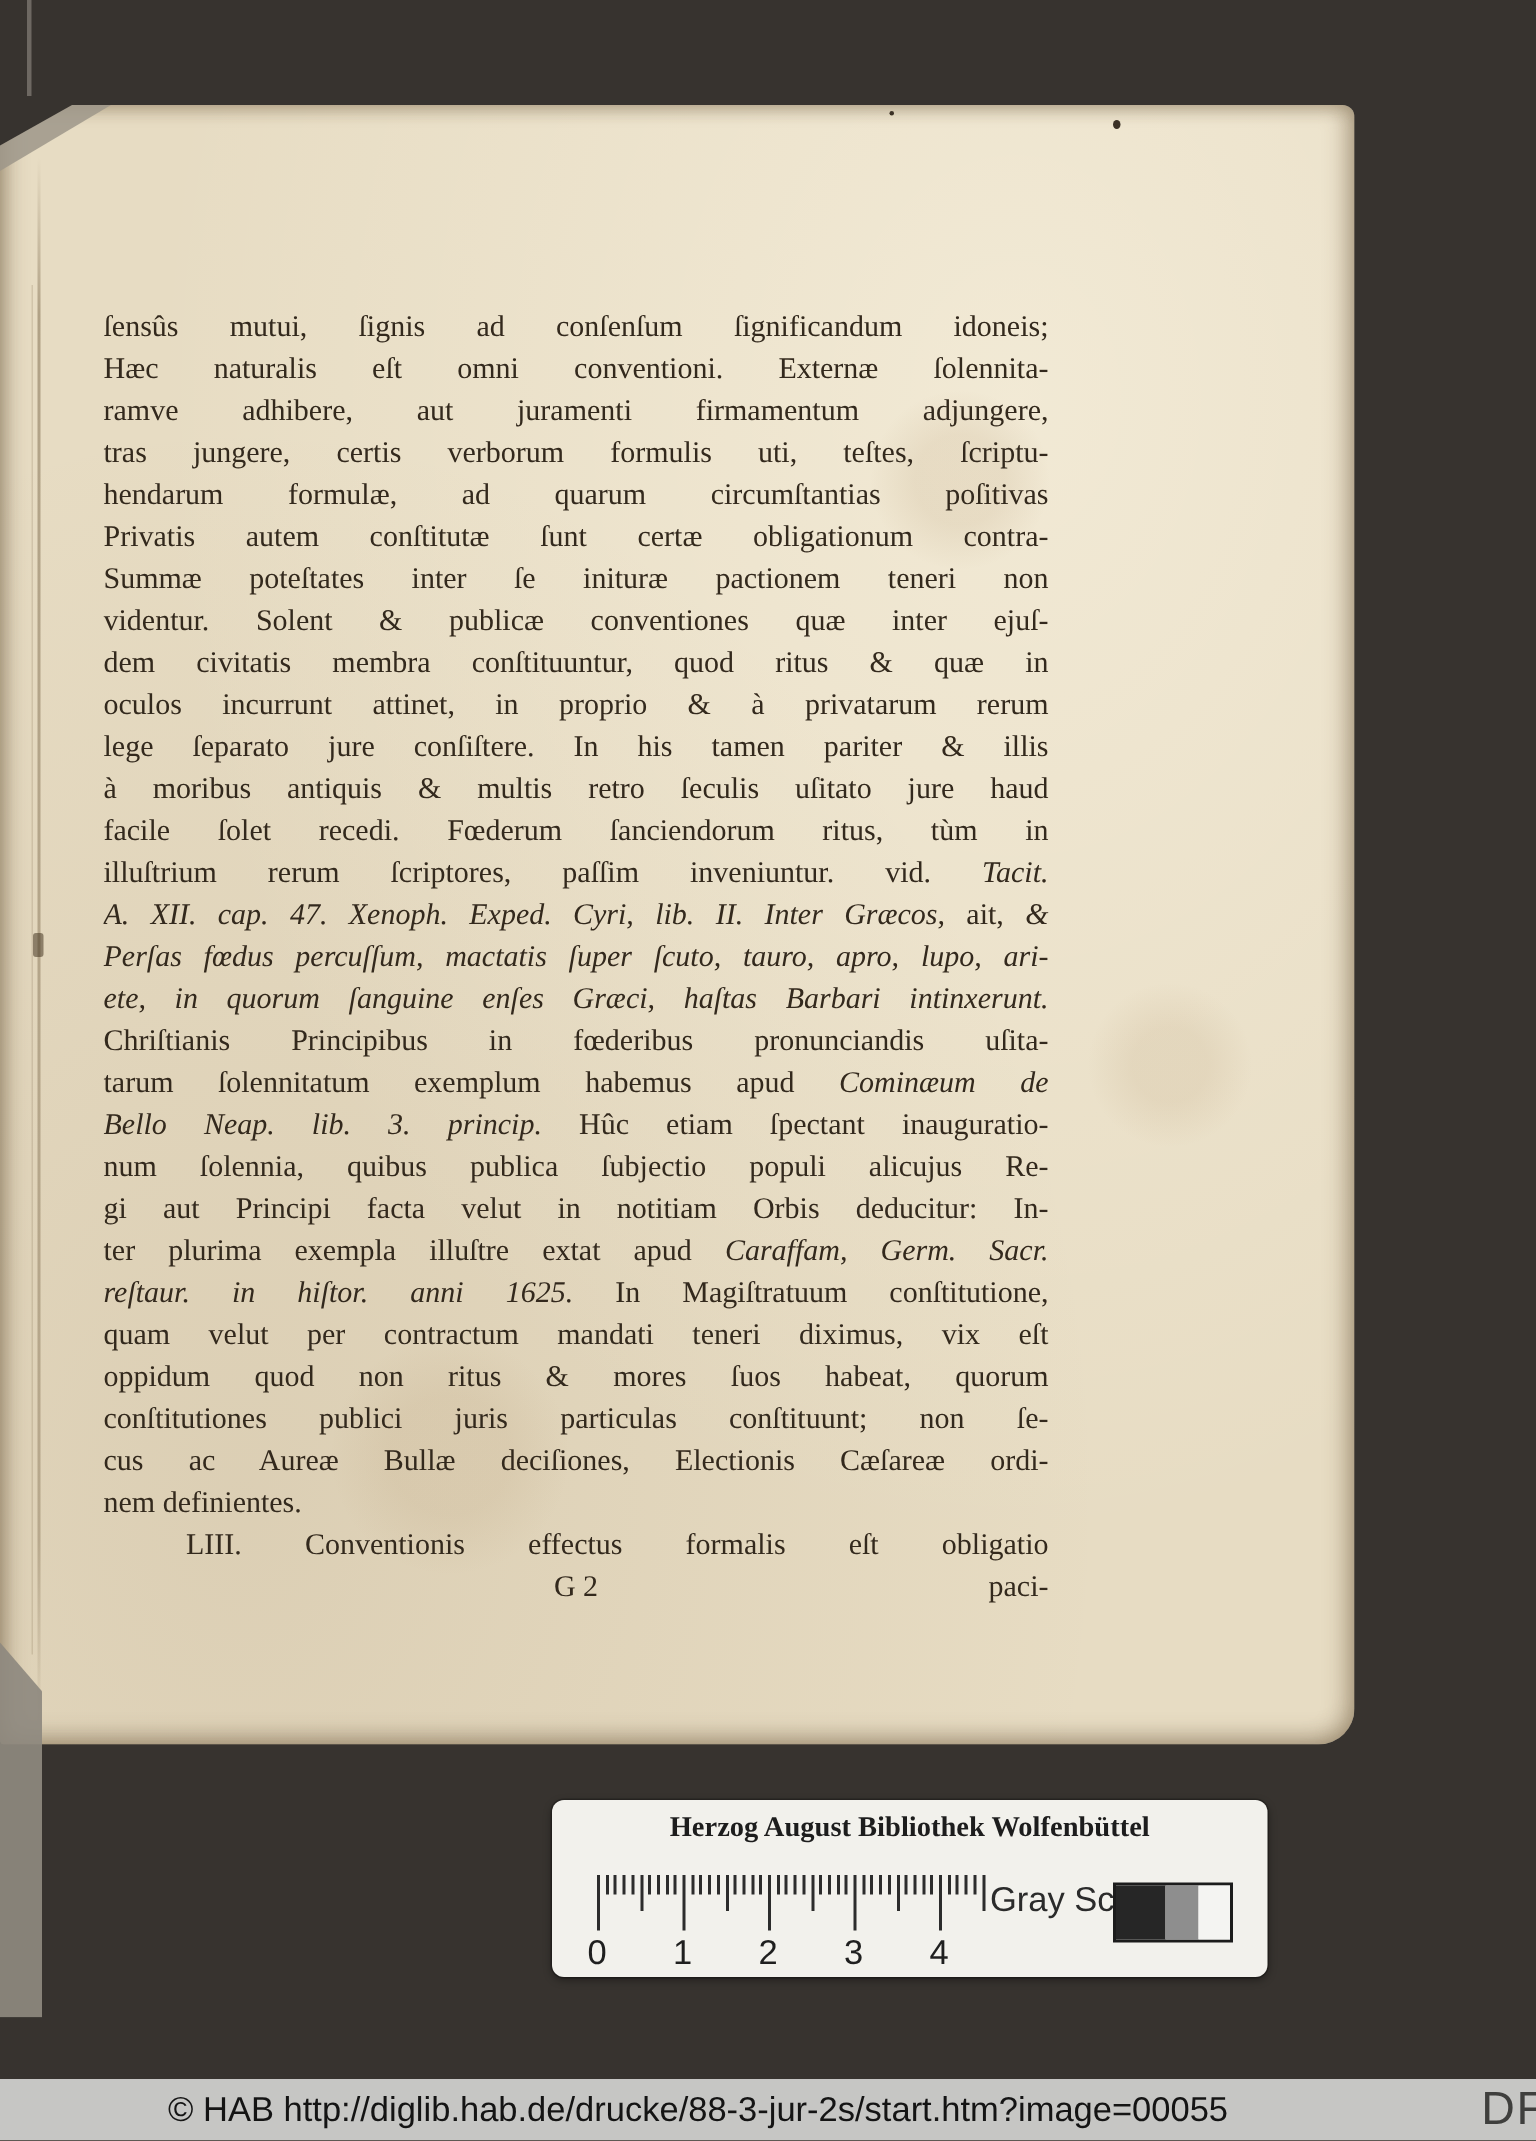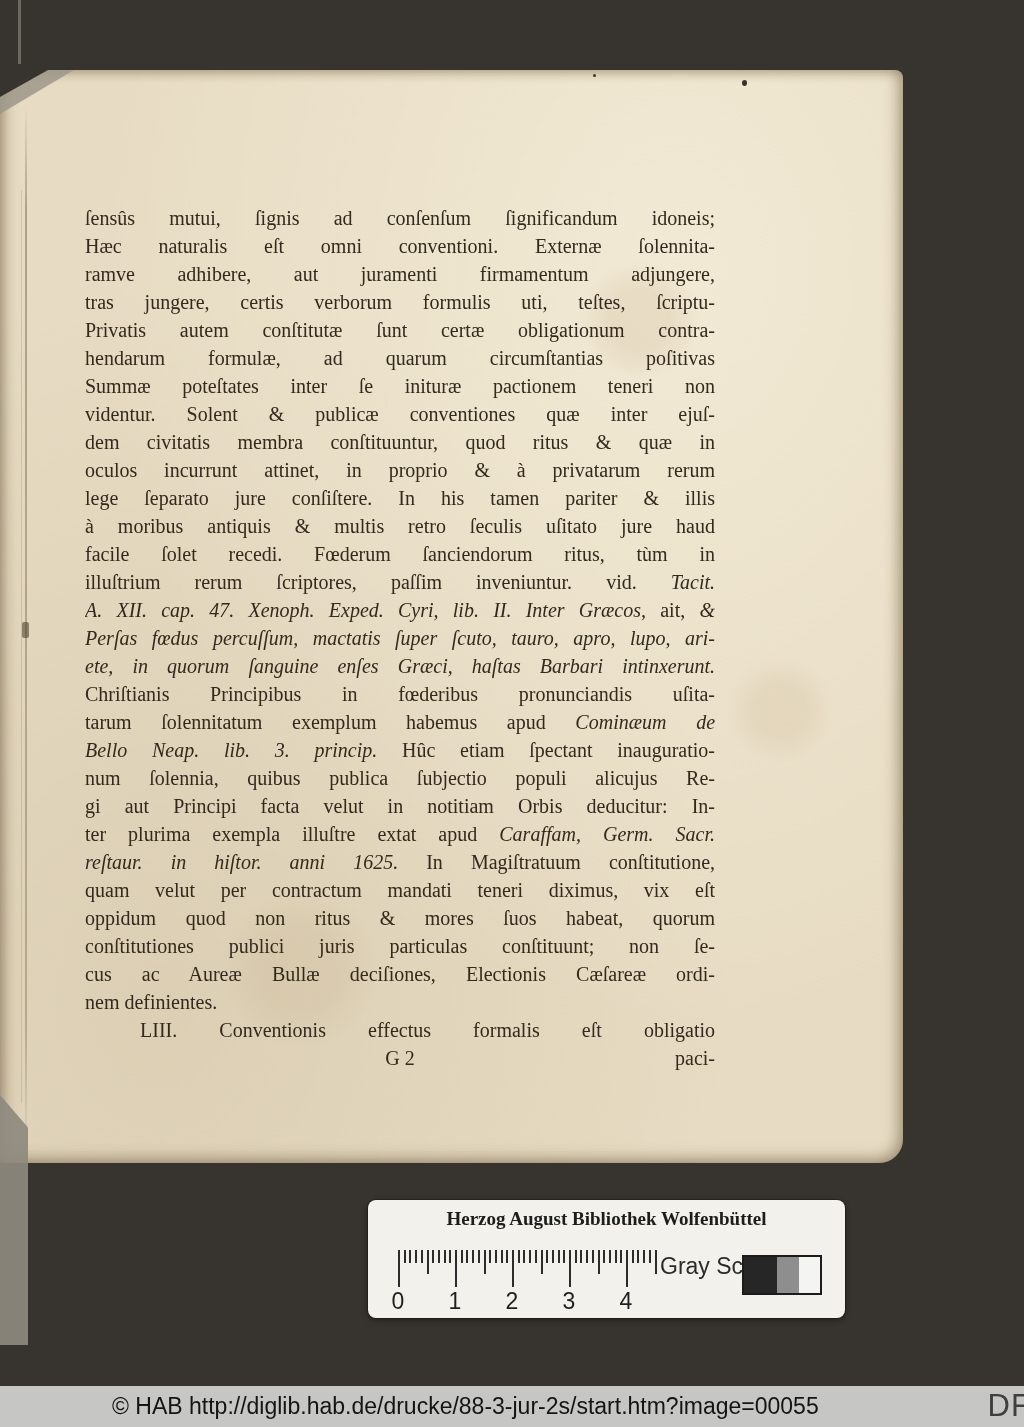--- a/index.html
+++ b/index.html
@@ -30,21 +30,21 @@
   
   .corner-tl-gray{position:absolute;left:0;top:70px;width:0;height:0;
         border-top:44px solid rgba(157,150,138,.85);border-right:74px solid transparent;}
   .corner-tl-dark{position:absolute;left:0;top:70px;width:0;height:0;
         border-top:27px solid #37332f;border-right:48px solid transparent;}
   .wedge-bl{position:absolute;left:0;top:1095px;width:28px;height:250px;background:#8e897f;
         clip-path:polygon(0 0,100% 13%,100% 100%,0 100%);opacity:.92;}
   .thread{position:absolute;left:18px;top:0;width:3px;height:64px;background:rgba(190,185,175,.40);}
 
   
-  .text-block{position:absolute;left:85px;top:134px;width:630px;
+  .text-block{position:absolute;left:69px;top:134px;width:630px;
         color:#33291d;font-family:"Liberation Serif","DejaVu Serif",serif;
         font-size:20px;line-height:28px;}
   .tline{height:28px;overflow:hidden;}
   .tline.just{text-align:justify;text-align-last:justify;}
   .it{font-style:italic;}
   .catchline{position:relative;height:28px;}
   .catch-center{display:block;text-align:center;}
   .catch-right{position:absolute;right:0;top:0;}
 
   
@@ -79,22 +79,22 @@
   <div class="page">
     <div class="gutter"></div>
     <div class="gutter2"></div>
     <div class="stitch"></div>
 
     <div class="text-block" style="color: rgb(51, 41, 29);">
         <div class="tline just"><span>ſensûs mutui,  ſignis ad conſenſum ſignificandum idoneis;</span></div>
         <div class="tline just"><span>Hæc naturalis eſt omni conventioni.   Externæ ſolennita-</span></div>
         <div class="tline just"><span>ramve adhibere, aut juramenti firmamentum adjungere,</span></div>
         <div class="tline just"><span>tras jungere, certis verborum formulis uti, teſtes, ſcriptu-</span></div>
+        <div class="tline just"><span>hendarum formulæ, ad quarum circumſtantias poſitivas</span></div>
         <div class="tline just"><span>Privatis autem conſtitutæ ſunt certæ obligationum contra-</span></div>
-        <div class="tline just"><span>hendarum formulæ, ad quarum circumſtantias poſitivas</span></div>
         <div class="tline just"><span>Summæ poteſtates inter ſe inituræ pactionem teneri non</span></div>
         <div class="tline just"><span>videntur.  Solent &amp; publicæ conventiones quæ inter ejuſ-</span></div>
         <div class="tline just"><span>dem civitatis membra conſtituuntur, quod ritus &amp; quæ in</span></div>
         <div class="tline just"><span>oculos incurrunt attinet, in proprio &amp; à privatarum rerum</span></div>
         <div class="tline just"><span>lege ſeparato jure conſiſtere.  In his tamen pariter &amp; illis</span></div>
         <div class="tline just"><span>à moribus antiquis &amp; multis retro ſeculis uſitato jure haud</span></div>
         <div class="tline just"><span>facile ſolet recedi.    Fœderum ſanciendorum ritus, tùm in</span></div>
         <div class="tline just"><span>illuſtrium rerum ſcriptores, paſſim inveniuntur. vid. </span><span class="it">Tacit.</span></div>
         <div class="tline just"><span class="it">A. XII. cap. 47. Xenoph. Exped. Cyri, lib. II. Inter Græcos,</span><span> ait, </span><span class="it">&amp;</span></div>
         <div class="tline just"><span class="it">Perſas fœdus percuſſum, mactatis ſuper ſcuto, tauro, apro, lupo, ari-</span></div>

